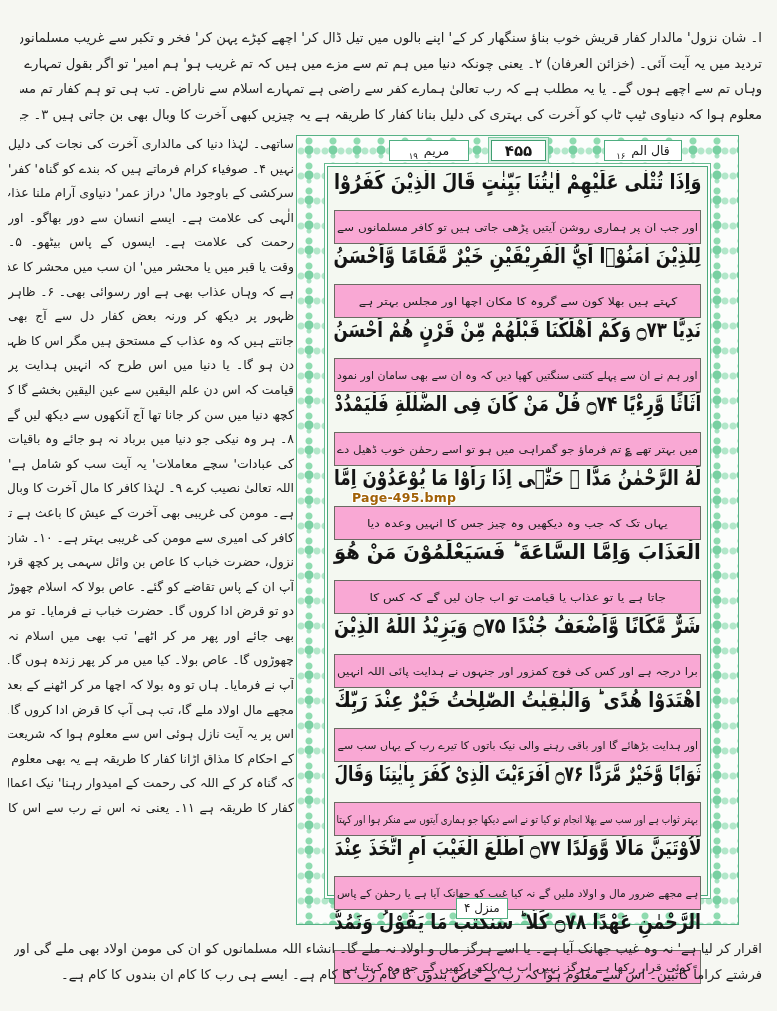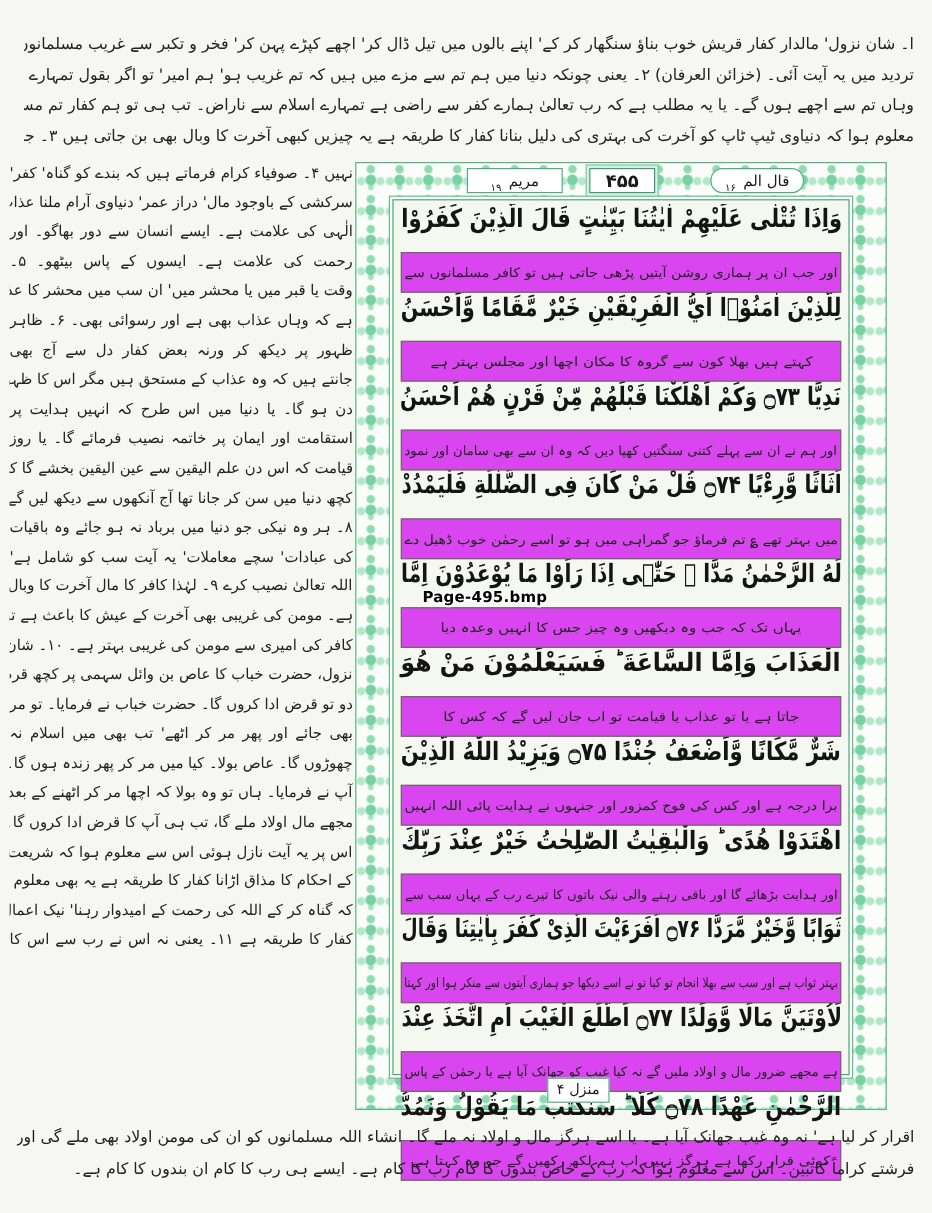--- a/index.html
+++ b/index.html
@@ -43,50 +43,50 @@
   }
   .qrow{display:contents;}
   .arabic-line{
     flex:1 1 auto;display:flex;align-items:flex-start;justify-content:center;
     direction:rtl;font-weight:bold;font-size:21px;color:#141414;
     overflow:hidden;min-height:40px;
   }
   .arabic-line>span{display:inline-block;white-space:nowrap;}
   .urdu-strip{
     flex:0 0 22px;height:22px;box-sizing:border-box;margin:0 2px;
-    background:#d946ef;border:1px solid #6b6b63;
+    background:#f9a8d4;border:1px solid #6b6b63;
     display:flex;align-items:center;justify-content:center;
     direction:rtl;font-size:10.6px;color:#232323;overflow:hidden;
     padding:16px 5px;
   }
   .urdu-strip>span{display:inline-block;white-space:nowrap;}
   
   .cartouche{
     position:absolute;top:4px;height:21px;line-height:20px;
     background:#ffffff;border:1px solid #4fae81;
     direction:rtl;text-align:center;font-size:12.5px;color:#1a1a1a;
     padding:0 8px;box-sizing:border-box;z-index:3;white-space:nowrap;
   }
   .cartouche .small-num{font-size:8.5px;vertical-align:sub;margin-right:2px;}
-  .juz-box{right:68px;min-width:78px;border-radius:10px;}
+  .juz-box{right:56px;min-width:78px;}
   .surah-box{left:92px;min-width:80px;}
   .page-num-box{
     left:194px;width:55px;font-size:15px;font-weight:bold;
     border:1px solid #3f9e71;
     box-shadow:0 0 0 2px #d8efe2, 0 0 0 3px #7cc9a2;
   }
   .manzil-box{
     position:absolute;bottom:5px;left:159px;height:19px;line-height:18px;
     background:#ffffff;border:1px solid #4fae81;direction:rtl;
     font-size:12px;padding:0 7px;z-index:3;white-space:nowrap;
   }
   
   .filename{
     position:absolute;left:352px;top:490px;z-index:6;
-    font-family:"DejaVu Sans",sans-serif;font-size:12.5px;font-weight:bold;color:#000000;
+    font-family:"DejaVu Sans",sans-serif;font-size:12.5px;font-weight:bold;color:#a16207;
     text-shadow:-1px -1px 0 #fff,1px -1px 0 #fff,-1px 1px 0 #fff,1px 1px 0 #fff,0 0 3px #fff;
     letter-spacing:.2px;
   }
 </style>
 </head>
 <body>
 
 <div class="page">
 
   <div class="top-commentary rtl">
@@ -95,20 +95,21 @@
 
       <div class="commentary-line">تردید میں یہ آیت آئی۔ (خزائن العرفان) ۲۔ یعنی چونکہ دنیا میں ہم تم سے مزے میں ہیں کہ تم غریب ہو' ہم امیر' تو اگر بقول تمہارے قیامت ہوئی بھی تب بھی ہم</div>
 
       <div class="commentary-line">وہاں تم سے اچھے ہوں گے۔ یا یہ مطلب ہے کہ رب تعالیٰ ہمارے کفر سے راضی ہے تمہارے اسلام سے ناراض۔ تب ہی تو ہم کفار تم مسلمانوں سے عیش میں ہیں۔</div>
 
       <div class="commentary-line">معلوم ہوا کہ دنیاوی ٹیپ ٹاپ کو آخرت کی بہتری کی دلیل بنانا کفار کا طریقہ ہے یہ چیزیں کبھی آخرت کا وبال بھی بن جاتی ہیں ۳۔ جیسے فرعون ہامان' قارون اور ان کے</div>
     </div>
 
   <div class="left-commentary rtl">
 
+      <div class="commentary-line">ساتھی۔ لہٰذا دنیا کی مالداری آخرت کی نجات کی دلیل</div>
 
       <div class="commentary-line">نہیں ۴۔ صوفیاء کرام فرماتے ہیں کہ بندے کو گناہ' کفر'</div>
 
       <div class="commentary-line">سرکشی کے باوجود مال' دراز عمر' دنیاوی آرام ملنا عذاب</div>
 
       <div class="commentary-line">الٰہی کی علامت ہے۔ ایسے انسان سے دور بھاگو۔ اور</div>
 
 
       <div class="commentary-line">رحمت کی علامت ہے۔ ایسوں کے پاس بیٹھو۔ ۵۔</div>
 
@@ -116,39 +117,39 @@
       <div class="commentary-line">وقت یا قبر میں یا محشر میں' ان سب میں محشر کا عذاب سخت</div>
 
       <div class="commentary-line">ہے کہ وہاں عذاب بھی ہے اور رسوائی بھی۔ ۶۔ ظاہر</div>
 
       <div class="commentary-line">ظہور پر دیکھ کر ورنہ بعض کفار دل سے آج بھی</div>
 
       <div class="commentary-line">جانتے ہیں کہ وہ عذاب کے مستحق ہیں مگر اس کا ظہور اس</div>
 
       <div class="commentary-line">دن ہو گا۔ یا دنیا میں اس طرح کہ انہیں ہدایت پر</div>
 
-      <div class="commentary-line">استقامت اور ایمان پر خاتمہ نصیب فرمائے گا۔ یا روز</div>
 
       <div class="commentary-line">قیامت کہ اس دن علم الیقین سے عین الیقین بخشے گا کہ جو</div>
 
       <div class="commentary-line">کچھ دنیا میں سن کر جانا تھا آج آنکھوں سے دیکھ لیں گے</div>
 
       <div class="commentary-line">۸۔ ہر وہ نیکی جو دنیا میں برباد نہ ہو جائے وہ باقیات</div>
 
 
       <div class="commentary-line">کی عبادات' سچے معاملات' یہ آیت سب کو شامل ہے'</div>
 
       <div class="commentary-line">اللہ تعالیٰ نصیب کرے ۹۔ لہٰذا کافر کا مال آخرت کا وبال</div>
 
       <div class="commentary-line">ہے۔ مومن کی غریبی بھی آخرت کے عیش کا باعث ہے تو</div>
 
       <div class="commentary-line">کافر کی امیری سے مومن کی غریبی بہتر ہے۔ ۱۰۔ شان</div>
 
       <div class="commentary-line">نزول، حضرت خباب کا عاص بن وائل سہمی پر کچھ قرض تھا۔</div>
 
+      <div class="commentary-line">آپ ان کے پاس تقاضے کو گئے۔ عاص بولا کہ اسلام چھوڑ</div>
 
       <div class="commentary-line">دو تو قرض ادا کروں گا۔ حضرت خباب نے فرمایا۔ تو مر</div>
 
       <div class="commentary-line">بھی جائے اور پھر مر کر اٹھے' تب بھی میں اسلام نہ</div>
 
       <div class="commentary-line">چھوڑوں گا۔ عاص بولا۔ کیا میں مر کر پھر زندہ ہوں گا۔</div>
 
       <div class="commentary-line">آپ نے فرمایا۔ ہاں تو وہ بولا کہ اچھا مر کر اٹھنے کے بعد</div>
 
       <div class="commentary-line">مجھے مال اولاد ملے گا، تب ہی آپ کا قرض ادا کروں گا۔</div>

